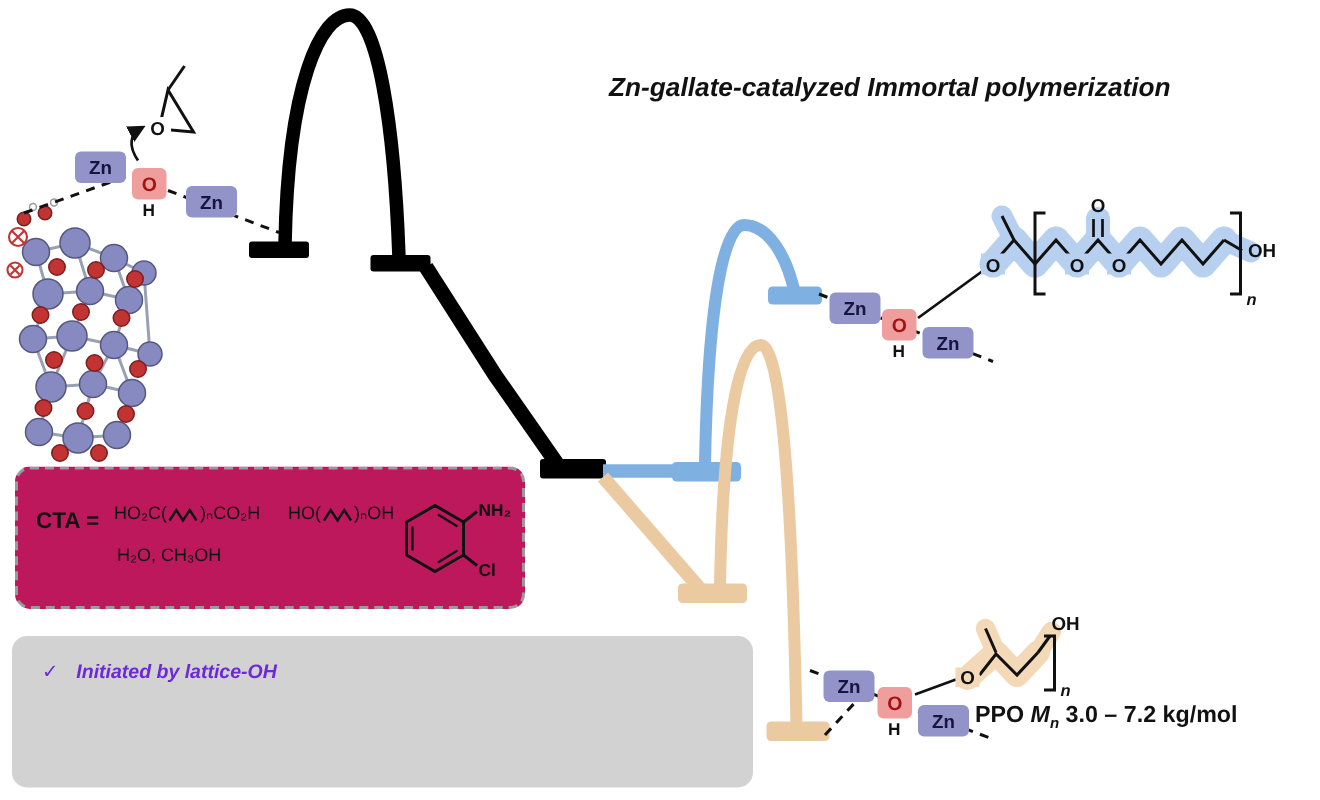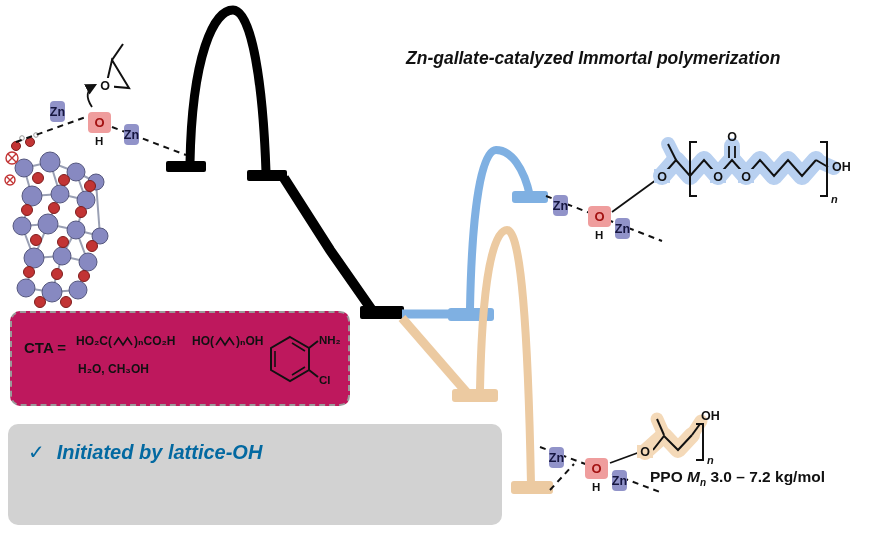--- a/index.html
+++ b/index.html
@@ -1,36 +1,36 @@
 <!DOCTYPE html>
 <html><head>
 <meta charset="utf-8">
 <style>
   *{margin:0;padding:0;box-sizing:border-box}
   body{font-family:"Liberation Sans","DejaVu Sans",sans-serif;background:#fff}
   .canvas{position:relative;width:880px;height:533px;background:#fff;overflow:hidden}
   .abs{position:absolute}
   .title{font-size:17.5px;font-weight:bold;font-style:italic;color:#111;white-space:nowrap}
-  .zn-box{position:absolute;width:15px;height:21px;background:#9193c9;border-radius:4px;color:#15153f;
+  .zn-box{position:absolute;width:34px;height:21px;background:#9193c9;border-radius:4px;color:#15153f;
           font-weight:bold;font-size:12.5px;display:flex;align-items:center;justify-content:center}
   .o-box{position:absolute;width:23px;height:21px;background:#ef9d9d;border-radius:4px;color:#a31212;
          font-weight:bold;font-size:13px;display:flex;align-items:center;justify-content:center}
   .h-label{position:absolute;font-size:11.5px;font-weight:bold;color:#111}
   .prod-line1{position:absolute;font-size:15.5px;font-weight:bold;color:#111;white-space:nowrap}
   .prod-line1 .mn{font-style:italic}
   .prod-line1 sub{font-size:10px;font-style:italic}
   .prod-line2{position:absolute;font-size:14.5px;color:#111;white-space:nowrap}
   .cta-box{position:absolute;left:10px;top:311px;width:340px;height:95px;border:2.5px dashed #9a9a9a;
            border-radius:10px;background:#be185d}
   .cta-label{position:absolute;font-size:15px;font-weight:bold;color:#111;white-space:nowrap}
-  .formula{position:absolute;font-size:12px;font-weight:bold;color:#111;white-space:nowrap;
-           display:flex;align-items:center;height:16px}
+  .formula{position:absolute;font-size:12px;font-weight:normal;color:#111;white-space:nowrap;
+           display:flex;align-items:flex-end;height:16px}
   .zig{margin:0 1px}
   .note-box{position:absolute;left:8px;top:424px;width:494px;height:101px;background:#d2d2d2;border-radius:10px}
-  .note-item{position:absolute;font-size:20px;font-weight:bold;font-style:italic;color:#0369a1;white-space:nowrap}
+  .note-item{position:absolute;font-size:13px;font-weight:bold;font-style:italic;color:#6d28d9;white-space:nowrap}
   .note-item .check{font-style:normal;margin-right:12px}
   svg text{font-family:"Liberation Sans","DejaVu Sans",sans-serif}
   .atom{font-size:12.5px;font-weight:bold;fill:#111}
   .atom-sub{font-size:11px;font-weight:bold;font-style:italic;fill:#111}
   .atom-sm{font-size:11.5px;font-weight:bold;fill:#111}
   .dash{stroke:#111;stroke-width:2;stroke-dasharray:6 5;fill:none}
 </style>
 </head>
 <body>
 

